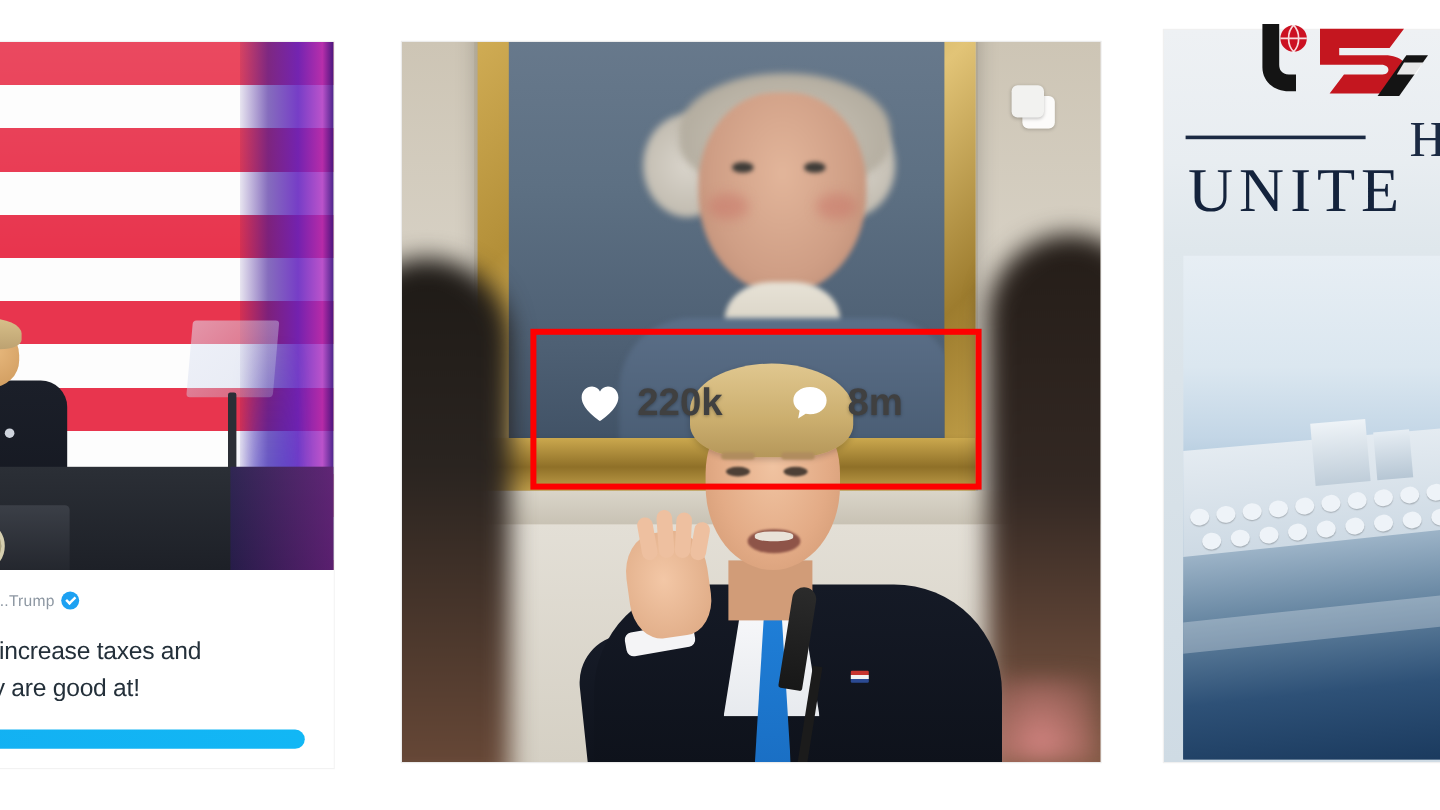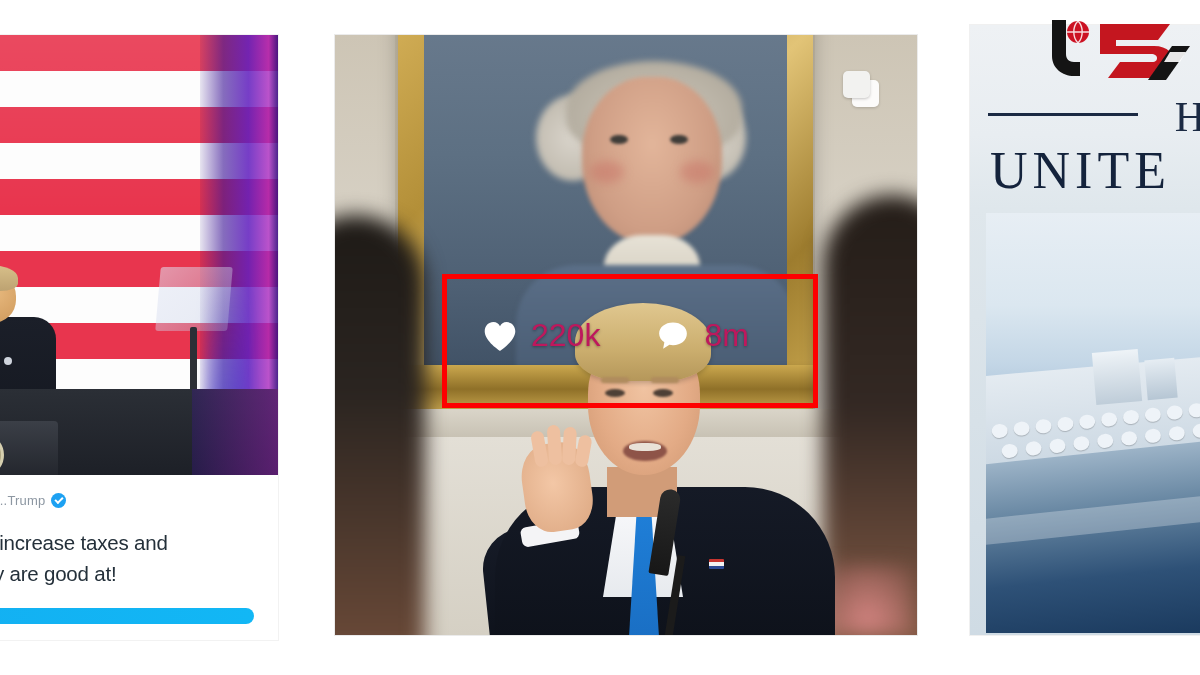--- a/index.html
+++ b/index.html
@@ -380,21 +380,21 @@
   }
   
   .engagement {
     position: absolute; left: 148px; top: 282px;
     display: flex; align-items: center;
     gap: 0px;
   }
   .eng-item { display: flex; align-items: center; }
   .eng-count {
     font-family: "Liberation Sans", sans-serif;
-    font-size: 32px; font-weight: 400; color: #be185d;
+    font-size: 32px; font-weight: 700; color: #404040;
     text-shadow: 0 1px 3px rgba(0,0,0,0.35);
     margin-left: 14px;
   }
   .gap-mid { width: 56px; }
   .heart-icon { width: 34px; height: 32px; position: relative; flex: none; }
   .comment-icon { width: 34px; height: 32px; position: relative; flex: none; }
 
   
   .right-card {
     position: absolute;
@@ -411,21 +411,21 @@
   .rc-rule {
     position: absolute; left: 18px; top: 88px; width: 150px; height: 3px;
     background: #1b2a43;
   }
   .rc-h {
     position: absolute; right: 14px; top: 68px;
     font-family: "Liberation Serif", serif;
     font-size: 42px; color: #1b2a43; letter-spacing: 3px;
   }
   .rc-title {
-    position: absolute; left: 20px; top: 116px;
+    position: absolute; left: 20px; top: 105px;
     font-family: "Liberation Serif", serif;
     font-size: 52px; letter-spacing: 5px; color: #14233c;
   }
   
   .carrier {
     position: absolute; left: 16px; top: 188px; width: 300px; height: 420px;
     overflow: hidden;
   }
   .sea-sky {
     position: absolute; inset: 0;

